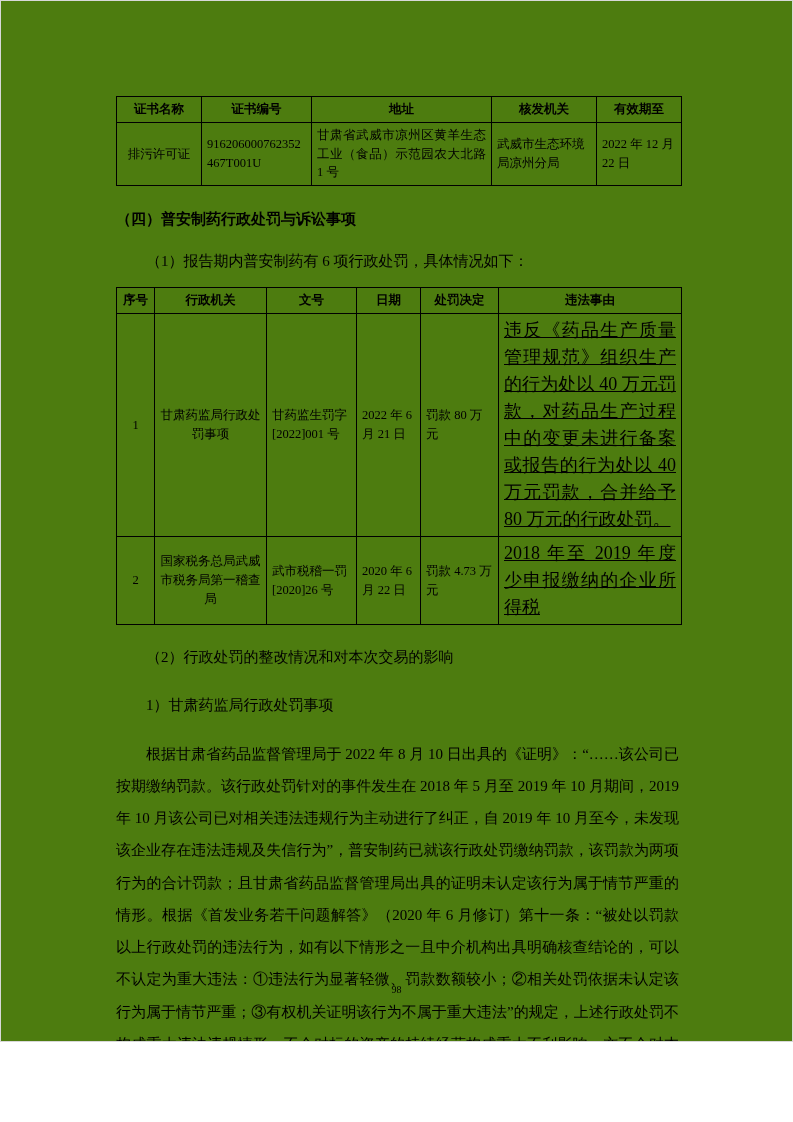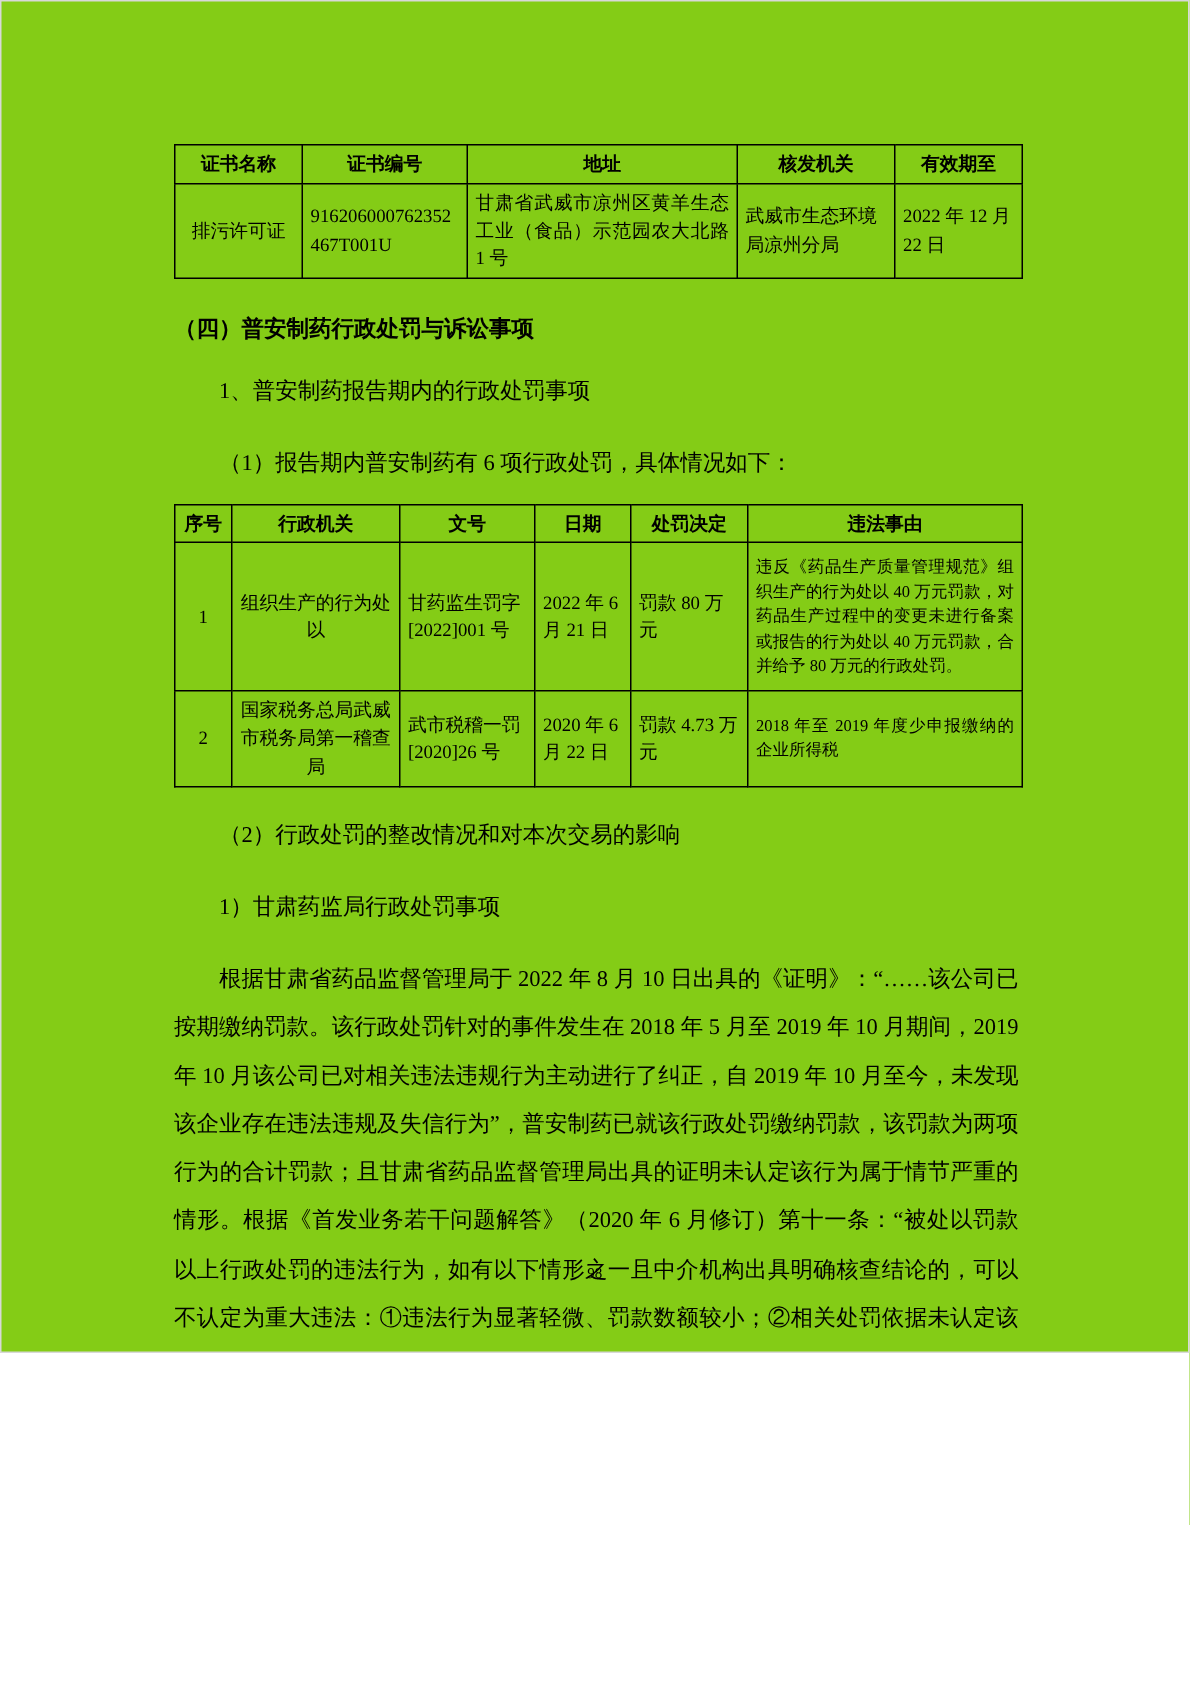--- a/index.html
+++ b/index.html
@@ -1,33 +1,33 @@
 <!DOCTYPE html>
 <html><head>
 <meta charset="utf-8">
 <style>
   html,body { margin:0; padding:0; background:#ffffff; }
   .page {
-    width:793px; height:902px; box-sizing:border-box;
-    background:#84cc16; border:1px solid #d8d8d8;
+    width:793px; height:1042px; box-sizing:border-box;
+    background:#4d7c0f; border:1px solid #d8d8d8;
     padding:95px 113px 0 115px;
     font-family:"Liberation Serif","DejaVu Serif",serif;
     color:#000; position:relative; overflow:hidden;
   }
   table { border-collapse:collapse; width:565px; table-layout:fixed; }
   th, td {
     border:1px solid #000; font-size:12.5px; line-height:1.5;
     padding:3px 5px; vertical-align:middle; word-break:break-word;
   }
   th { font-weight:bold; text-align:center; }
   .cell-center { text-align:center; }
   .cell-left { text-align:left; }
   .cell-justify { text-align:justify; }
   .break-all { word-break:break-all; }
-  .reason-cell { font-size:11px; text-align:justify; line-height:1.5; }
+  .reason-cell { font-size:18px; text-align:justify; line-height:1.5;text-decoration:underline; }
   .section-heading {
     font-family:"Liberation Sans","DejaVu Sans",sans-serif;
     font-weight:bold; font-size:15px; margin:24px 0 6px 0;
   }
   .body-p {
     font-size:15px; line-height:2.15; text-indent:2em;
     text-align:justify; margin:10px 0 0 0;
   }
   .body-p.spaced { margin-top:16px; }
   .page-number {
@@ -64,21 +64,20 @@
       <td class="cell-left break-all">916206000762352467T001U</td>
       <td class="cell-justify">甘肃省武威市凉州区黄羊生态工业（食品）示范园农大北路 1 号</td>
       <td class="cell-left">武威市生态环境局凉州分局</td>
       <td class="cell-left">2022 年 12 月 22 日</td>
     </tr>
   </tbody>
     </table>
 
   <div class="section-heading">（四）普安制药行政处罚与诉讼事项</div>
 
-  <p class="body-p spaced">1、普安制药报告期内的行政处罚事项</p>
   <p class="body-p spaced">（1）报告期内普安制药有 6 项行政处罚，具体情况如下：</p>
 
   <table class="penalty-table">
     <colgroup>
       <col style="width:38px">
         <col style="width:112px">
         <col style="width:90px">
       <col style="width:64px">
         <col style="width:78px">
         <col style="width:183px">
@@ -87,21 +86,21 @@
         <tr>
       <th>序号</th>
       <th>行政机关</th>
       <th>文号</th>
       <th>日期</th>
       <th>处罚决定</th>
       <th>违法事由</th>
     </tr>
     <tr class="row-tall">
       <td class="cell-center">1</td>
-      <td class="cell-center">组织生产的行为处以</td>
+      <td class="cell-center">甘肃药监局行政处罚事项</td>
       <td class="cell-left">甘药监生罚字[2022]001 号</td>
       <td class="cell-left">2022 年 6 月 21 日</td>
       <td class="cell-left">罚款 80 万元</td>
       <td class="reason-cell">违反《药品生产质量管理规范》组织生产的行为处以 40 万元罚款，对药品生产过程中的变更未进行备案或报告的行为处以 40 万元罚款，合并给予 80 万元的行政处罚。</td>
     </tr>
     <tr>
       <td class="cell-center">2</td>
       <td class="cell-center">国家税务总局武威市税务局第一稽查局</td>
       <td class="cell-left">武市税稽一罚[2020]26 号</td>
       <td class="cell-left">2020 年 6 月 22 日</td>

